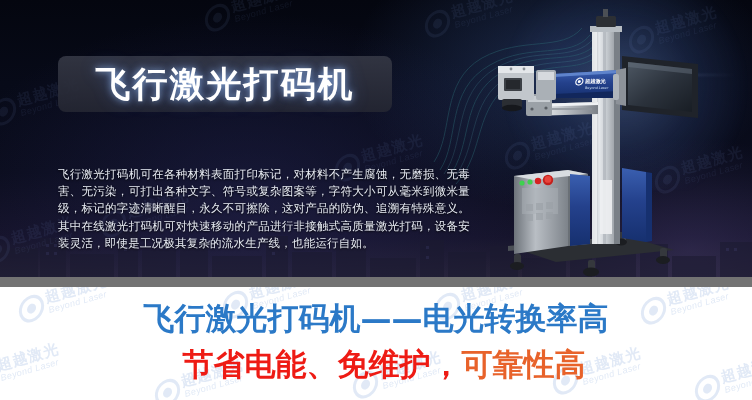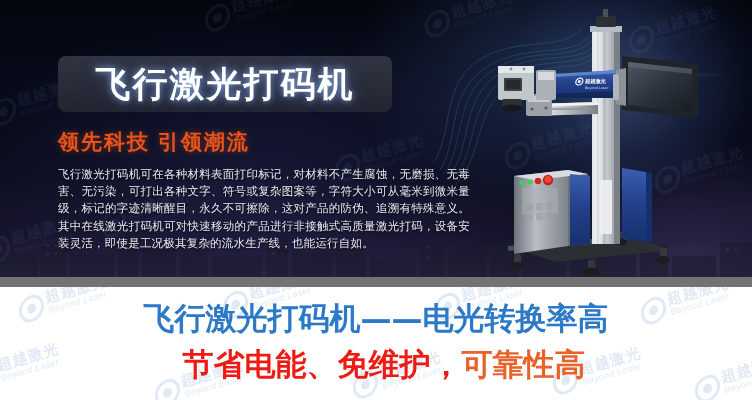--- a/index.html
+++ b/index.html
@@ -352,21 +352,20 @@
         <polygon points="158,54 222,61 222,66 158,59" fill="#6b7682" opacity=".45"></polygon>
 
         <polygon points="146,62 156,60 156,98 146,96" fill="#8d9299"></polygon>
         <rect x="143" y="66" width="6" height="26" rx="2" fill="#b0b6bc"></rect>
       </g>
     </svg>
 
     <div class="title-plate">
       <div class="title-text">飞行激光打码机</div>
     </div>
-    <div class="subtitle">领先科技 引领潮流</div>
     <div class="body-copy">
       <p>飞行激光打码机可在各种材料表面打印标记，对材料不产生腐蚀，无磨损、无毒害、无污染，可打出各种文字、符号或复杂图案等，字符大小可从毫米到微米量级，标记的字迹清晰醒目，永久不可擦除，这对产品的防伪、追溯有特殊意义。其中在线激光打码机可对快速移动的产品进行非接触式高质量激光打码，设备安装灵活，即使是工况极其复杂的流水生产线，也能运行自如。</p>
     </div>
   </div>
 
   <div class="divider"></div>
 
   <div class="bottom">
     <div class="wm wm-light">
       <div class="wm-unit" style="left:14px;top:-6px;">

